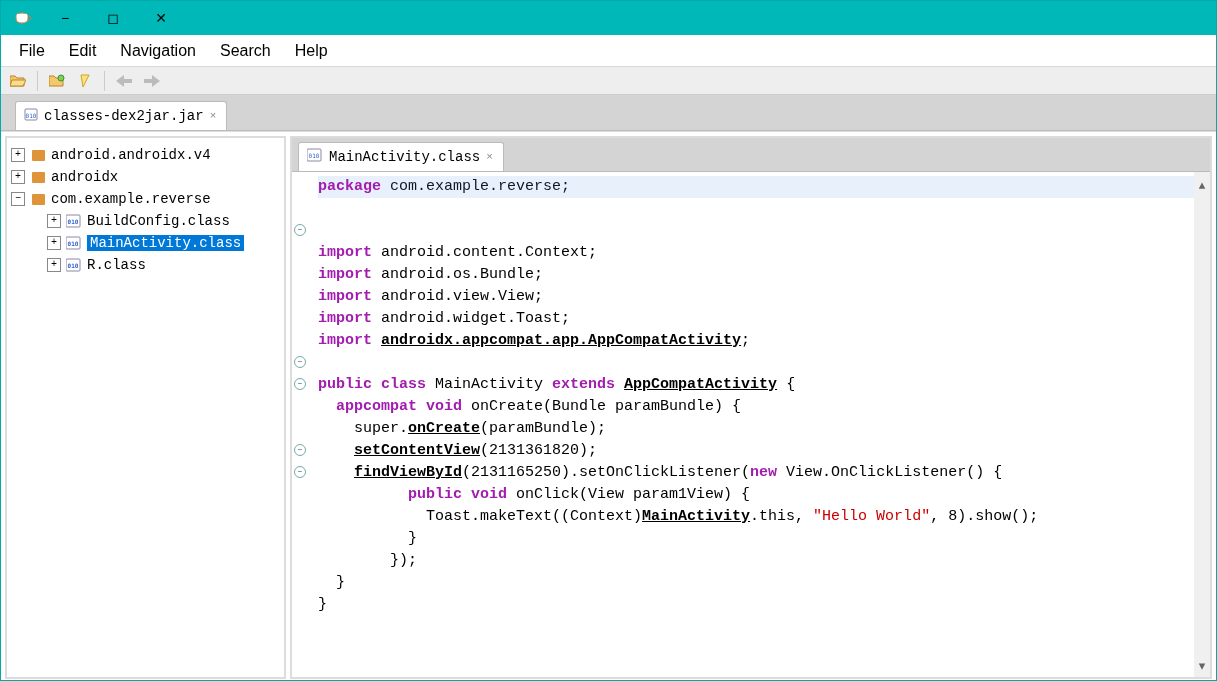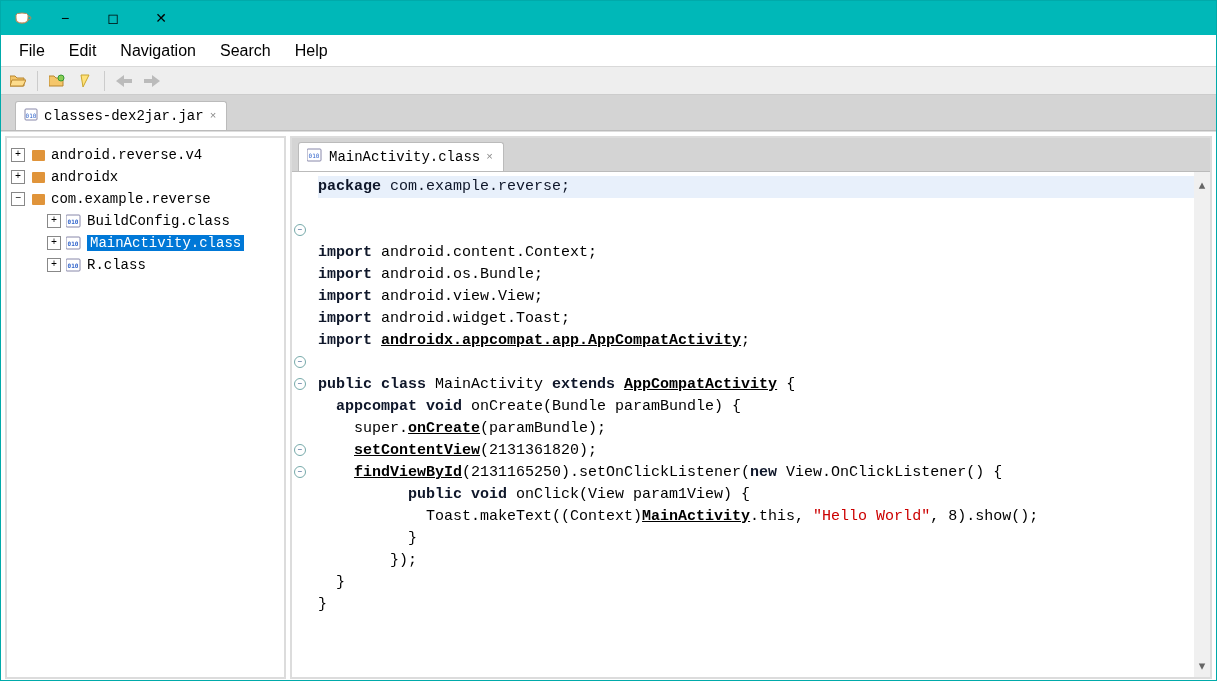--- a/index.html
+++ b/index.html
@@ -26,21 +26,21 @@
 .indent2 { margin-left:36px; }
 .ticon { width:18px; height:16px; margin-right:4px; display:inline-flex; align-items:center; justify-content:center; }
 
 .code-pane { flex:1; border:2px solid #dcdcdc; margin:4px 4px 4px 2px; background:#fff; display:flex; flex-direction:column; overflow:hidden; }
 .codetab-strip { height:34px; background:#d4d4d4; display:flex; align-items:flex-end; padding:0 6px; border-bottom:1px solid #bbb; }
 .code-scroll { flex:1; overflow:auto; position:relative; }
 .code-gutter { position:absolute; left:0; top:0; width:20px; background:#fff; }
 .fold-circle { position:absolute; width:12px; height:12px; border:1px solid #7aa; border-radius:50%; background:#fff; display:flex; align-items:center; justify-content:center; font-size:8px; color:#358; line-height:1; left:2px; }
 pre.code { font-family:"Courier New",monospace; font-size:15px; line-height:22px; padding:4px 8px 4px 26px; white-space:pre; }
 .pkg-line { background:#e8f0fb; display:block; }
-.kw { color:#0f172a; font-weight:bold; }
+.kw { color:#a21caf; font-weight:bold; }
 .unl { text-decoration:underline;font-weight:bold; }
 .str { color:#cc0000; }
 .pkgtxt { color:#0f172a; }
 .scrollbar-thumb-v { position:absolute; right:0; width:16px; background:#f0f0f0; top:0; bottom:0; }
 .pkg-icon::before { content:""; display:inline-block; width:13px; height:11px; background:#e0943a; border-radius:1px; }
 .cls-icon { width:18px; display:flex; align-items:center; justify-content:center; margin-right:4px; font-size:9px; font-weight:bold; }
 .cup svg { display:block; }
 </style>
 </head>
 <body>
@@ -112,21 +112,21 @@
     <span class="close-x">×</span>
   </div>
 </div>
 
 <div class="main">
 
   <div class="tree-pane">
     <div class="tree-row">
       <span class="expander">+</span>
       <span class="ticon pkg-icon"></span>
-      <span class="label">android.reverse.v4</span>
+      <span class="label">android.androidx.v4</span>
     </div>
     <div class="tree-row">
       <span class="expander">+</span>
       <span class="ticon pkg-icon"></span>
       <span class="label">androidx</span>
     </div>
     <div class="tree-row">
       <span class="expander">−</span>
       <span class="ticon pkg-icon"></span>
       <span class="label">com.example.reverse</span>

